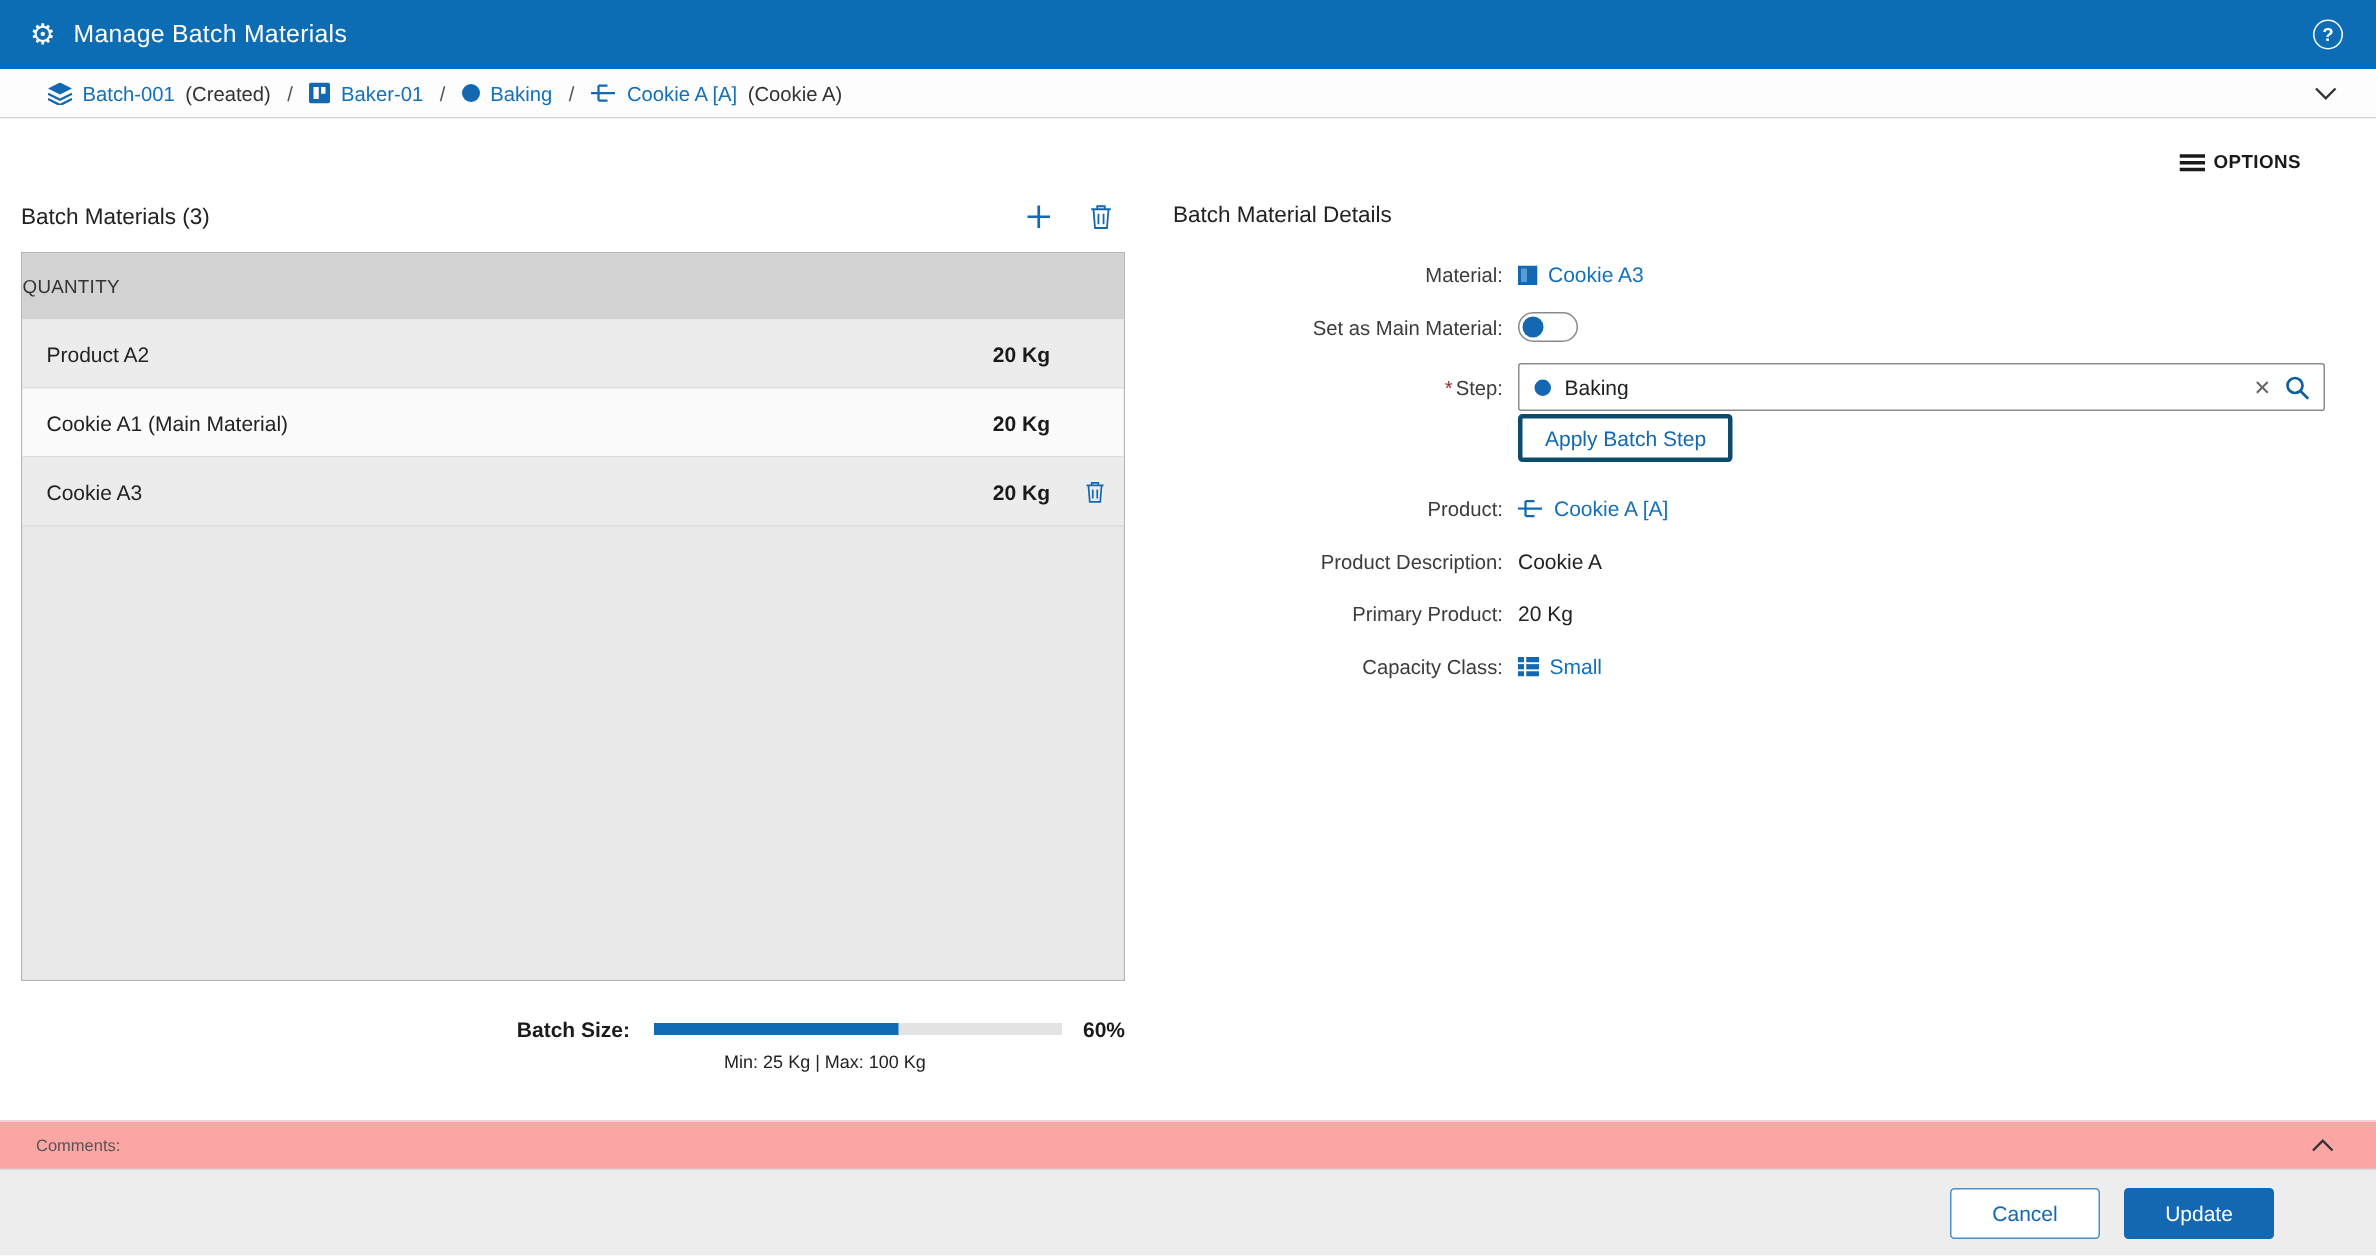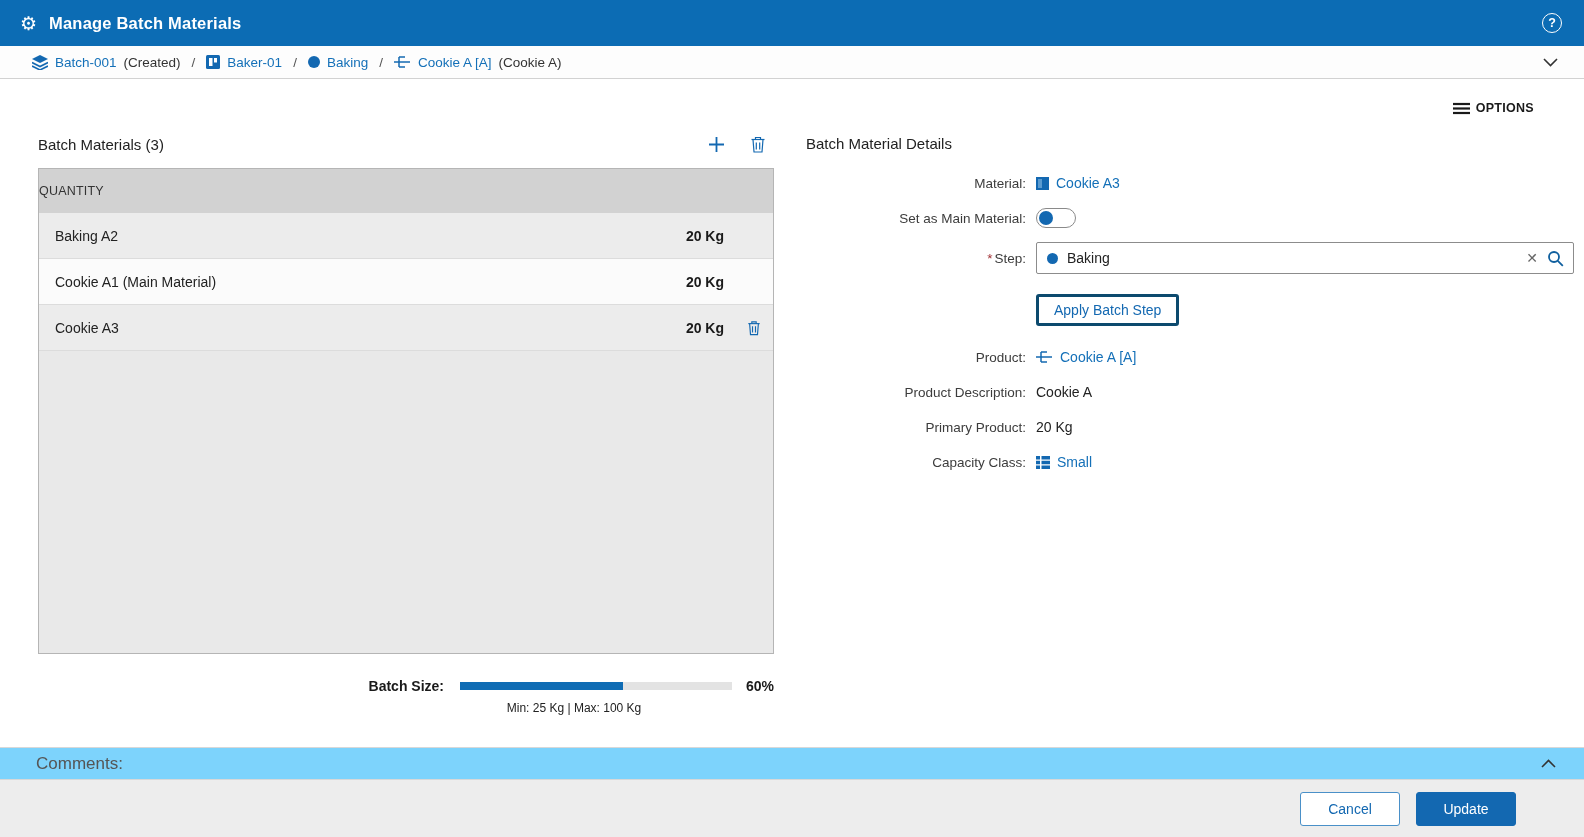--- a/index.html
+++ b/index.html
@@ -7,21 +7,21 @@
   body {
     font-family:"Liberation Sans", sans-serif;
     font-size:14px; color:#262626; background:#fff; overflow:hidden;
   }
   .page { display:flex; flex-direction:column; height:100%; }
 
   
   .topbar { height:46px; background:#0c6cb4; display:flex; align-items:center;
             padding:0 22px 0 20px; color:#fff; flex:0 0 auto; }
   .topbar .gear { font-size:19px; margin-right:12px; line-height:1; }
-  .topbar h1 { font-size:16.5px; font-weight:700; letter-spacing:.2px; }
+  .topbar h1 { font-size:16.5px; font-weight:400; letter-spacing:.2px; }
   .topbar .help { margin-left:auto; width:20px; height:20px; border:1.6px solid #fff;
                   border-radius:50%; display:flex; align-items:center; justify-content:center;
                   font-size:12.5px; font-weight:700; cursor:pointer; }
 
   
   .breadcrumb { height:33px; background:#fdfdfd; border-bottom:1px solid #d2d2d2;
                 display:flex; align-items:center; padding:0 22px 0 32px; font-size:13.5px;
                 flex:0 0 auto; }
   .crumb { display:flex; align-items:center; gap:7px; }
   .crumb a { color:#1470b8; text-decoration:none; cursor:pointer; }
@@ -29,21 +29,21 @@
   .crumb .suffix:empty { display:none; }
   .crumb-sep { color:#555; margin:0 11px; }
   .breadcrumb .chev { margin-left:auto; cursor:pointer; display:flex; padding:4px; }
 
   
   main { flex:1; background:#fff; overflow:hidden; }
   .options-row { display:flex; justify-content:flex-end; padding:22px 50px 0 0; height:36px; }
   .options-btn { display:flex; align-items:center; gap:6px; background:none; border:none;
                  font-size:12.5px; font-weight:700; color:#1a1a1a; cursor:pointer;
                  font-family:inherit; letter-spacing:.3px; }
-  .content { display:flex; padding-left:44px; margin-top:8px;justify-content:center; }
+  .content { display:flex; padding-left:14px; margin-top:8px; }
 
   
   .left-col { width:736px; flex:0 0 auto; }
   .panel-head { display:flex; align-items:center; margin:12px 0 14px; }
   .panel-head h2 { font-size:15px; font-weight:400; color:#222; }
   .panel-icons { margin-left:auto; display:flex; align-items:center; gap:24px; padding-right:8px; }
   .icon-btn { background:none; border:none; cursor:pointer; display:flex; align-items:center; padding:0; }
 
   .mat-table { border:1px solid #b5b5b5; height:486px; display:flex; flex-direction:column; background:#fff; }
   .thead { display:flex; height:44px; align-items:center; background:#d2d2d2; color:#333;
@@ -75,37 +75,37 @@
   .f-label { width:220px; text-align:right; color:#3c3c3c; font-size:13.5px; flex:0 0 auto; margin-right:10px; }
   .f-value { display:flex; align-items:center; gap:7px; font-size:14px; color:#222; }
   a.link { color:#1470b8; text-decoration:none; cursor:pointer; }
   .req { color:#a03033; margin-right:2px; }
 
   .toggle { width:40px; height:20px; border:1px solid #8a8a8a; border-radius:11px;
             background:#fff; position:relative; cursor:pointer; }
   .toggle .knob { position:absolute; left:2px; top:2px; width:14px; height:14px;
                   border-radius:50%; background:#1368b1; }
 
-  .field-step { margin-bottom:20px; }
+  .field-step { margin-bottom:2px; }
   .step-input { display:flex; align-items:center; width:538px; height:32px; border:1px solid #8c8c8c;
                 border-radius:2px; background:#fff; padding:0 9px 0 10px; gap:9px; }
   .step-input input { flex:1; border:none; outline:none; font-size:14px; font-family:inherit;
                       color:#222; background:transparent; }
   .dot { width:11px; height:11px; border-radius:50%; background:#1368b1; flex:0 0 auto; }
   .clear-x { color:#666; font-size:14px; cursor:pointer; line-height:1; }
   .search { display:flex; cursor:pointer; }
 
   .no-label { padding-left:230px; margin-bottom:20px; }
   .apply-btn { height:32px; padding:0 15px; background:#fff; border:3px solid #0c4a6e;
                border-radius:3px; color:#1368b1; font-size:14px; font-family:inherit; cursor:pointer; }
 
   
   .comments { height:33px; border-top:1px solid #d8d8d8; border-bottom:1px solid #d8d8d8;
-              display:flex; align-items:center; padding:0 24px 0 36px; color:#555;
-              font-size:17px; flex:0 0 auto; background:#7dd3fc; }
+              display:flex; align-items:center; padding:0 24px 0 24px; color:#555;
+              font-size:11px; flex:0 0 auto; background:#fca5a5; }
   .comments .chev { margin-left:auto; cursor:pointer; display:flex; padding:4px; }
 
   .footer { height:57px; background:#ededed; display:flex; align-items:center;
             justify-content:flex-end; gap:16px; padding-right:68px; flex:0 0 auto; }
   .btn { height:34px; min-width:100px; border-radius:3px; font-size:14px; font-family:inherit;
          cursor:pointer; padding:0 20px; }
   .btn-secondary { background:#fff; border:1px solid #4a90c8; color:#1368b1; }
   .btn-primary { background:#1368b1; border:1px solid #1368b1; color:#fff; }
 </style>
 </head>
@@ -215,21 +215,21 @@
             </button>
           </span>
         </div>
 
         <div class="mat-table">
           <div class="thead">
             <div class="th-qty">QUANTITY</div>
           </div>
           <div class="tbody">
             <div class="trow">
-              <div class="td-mat">Baking A2</div>
+              <div class="td-mat">Product A2</div>
               <div class="td-qty">20 Kg</div>
 
             </div>
             <div class="trow">
               <div class="td-mat">Cookie A1 (Main Material)</div>
               <div class="td-qty">20 Kg</div>
 
             </div>
             <div class="trow selected">
               <div class="td-mat">Cookie A3</div>

